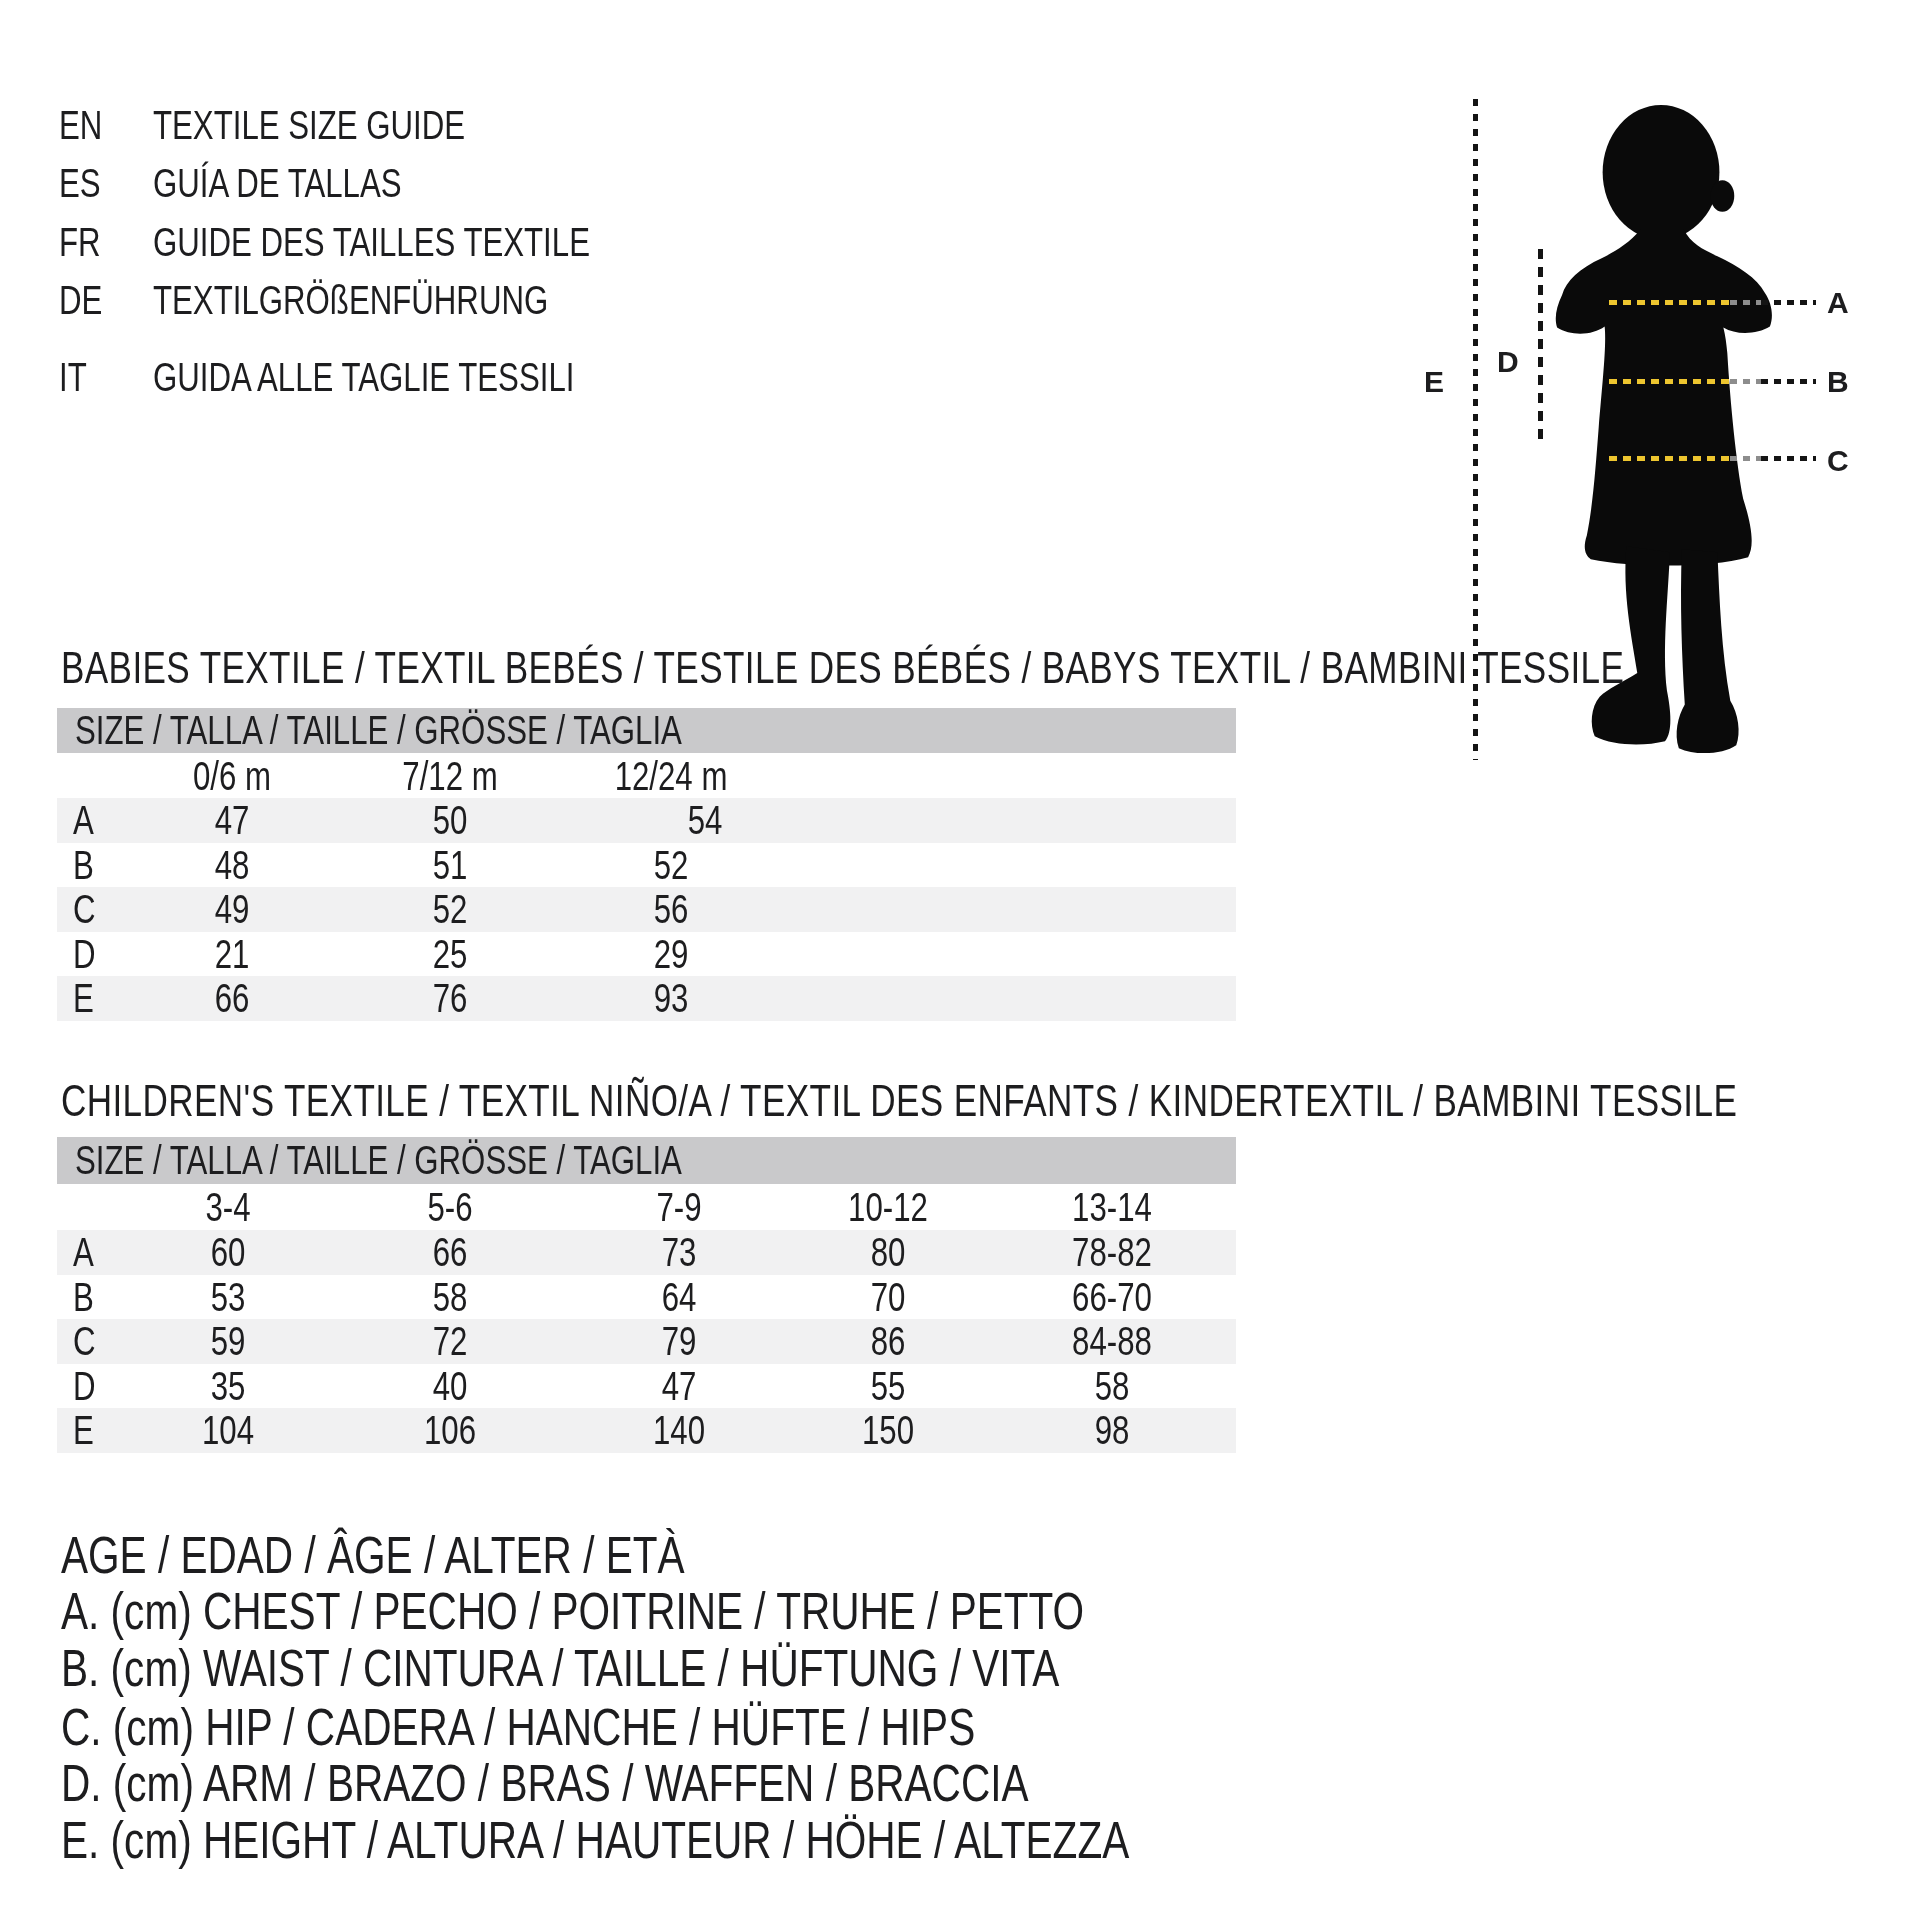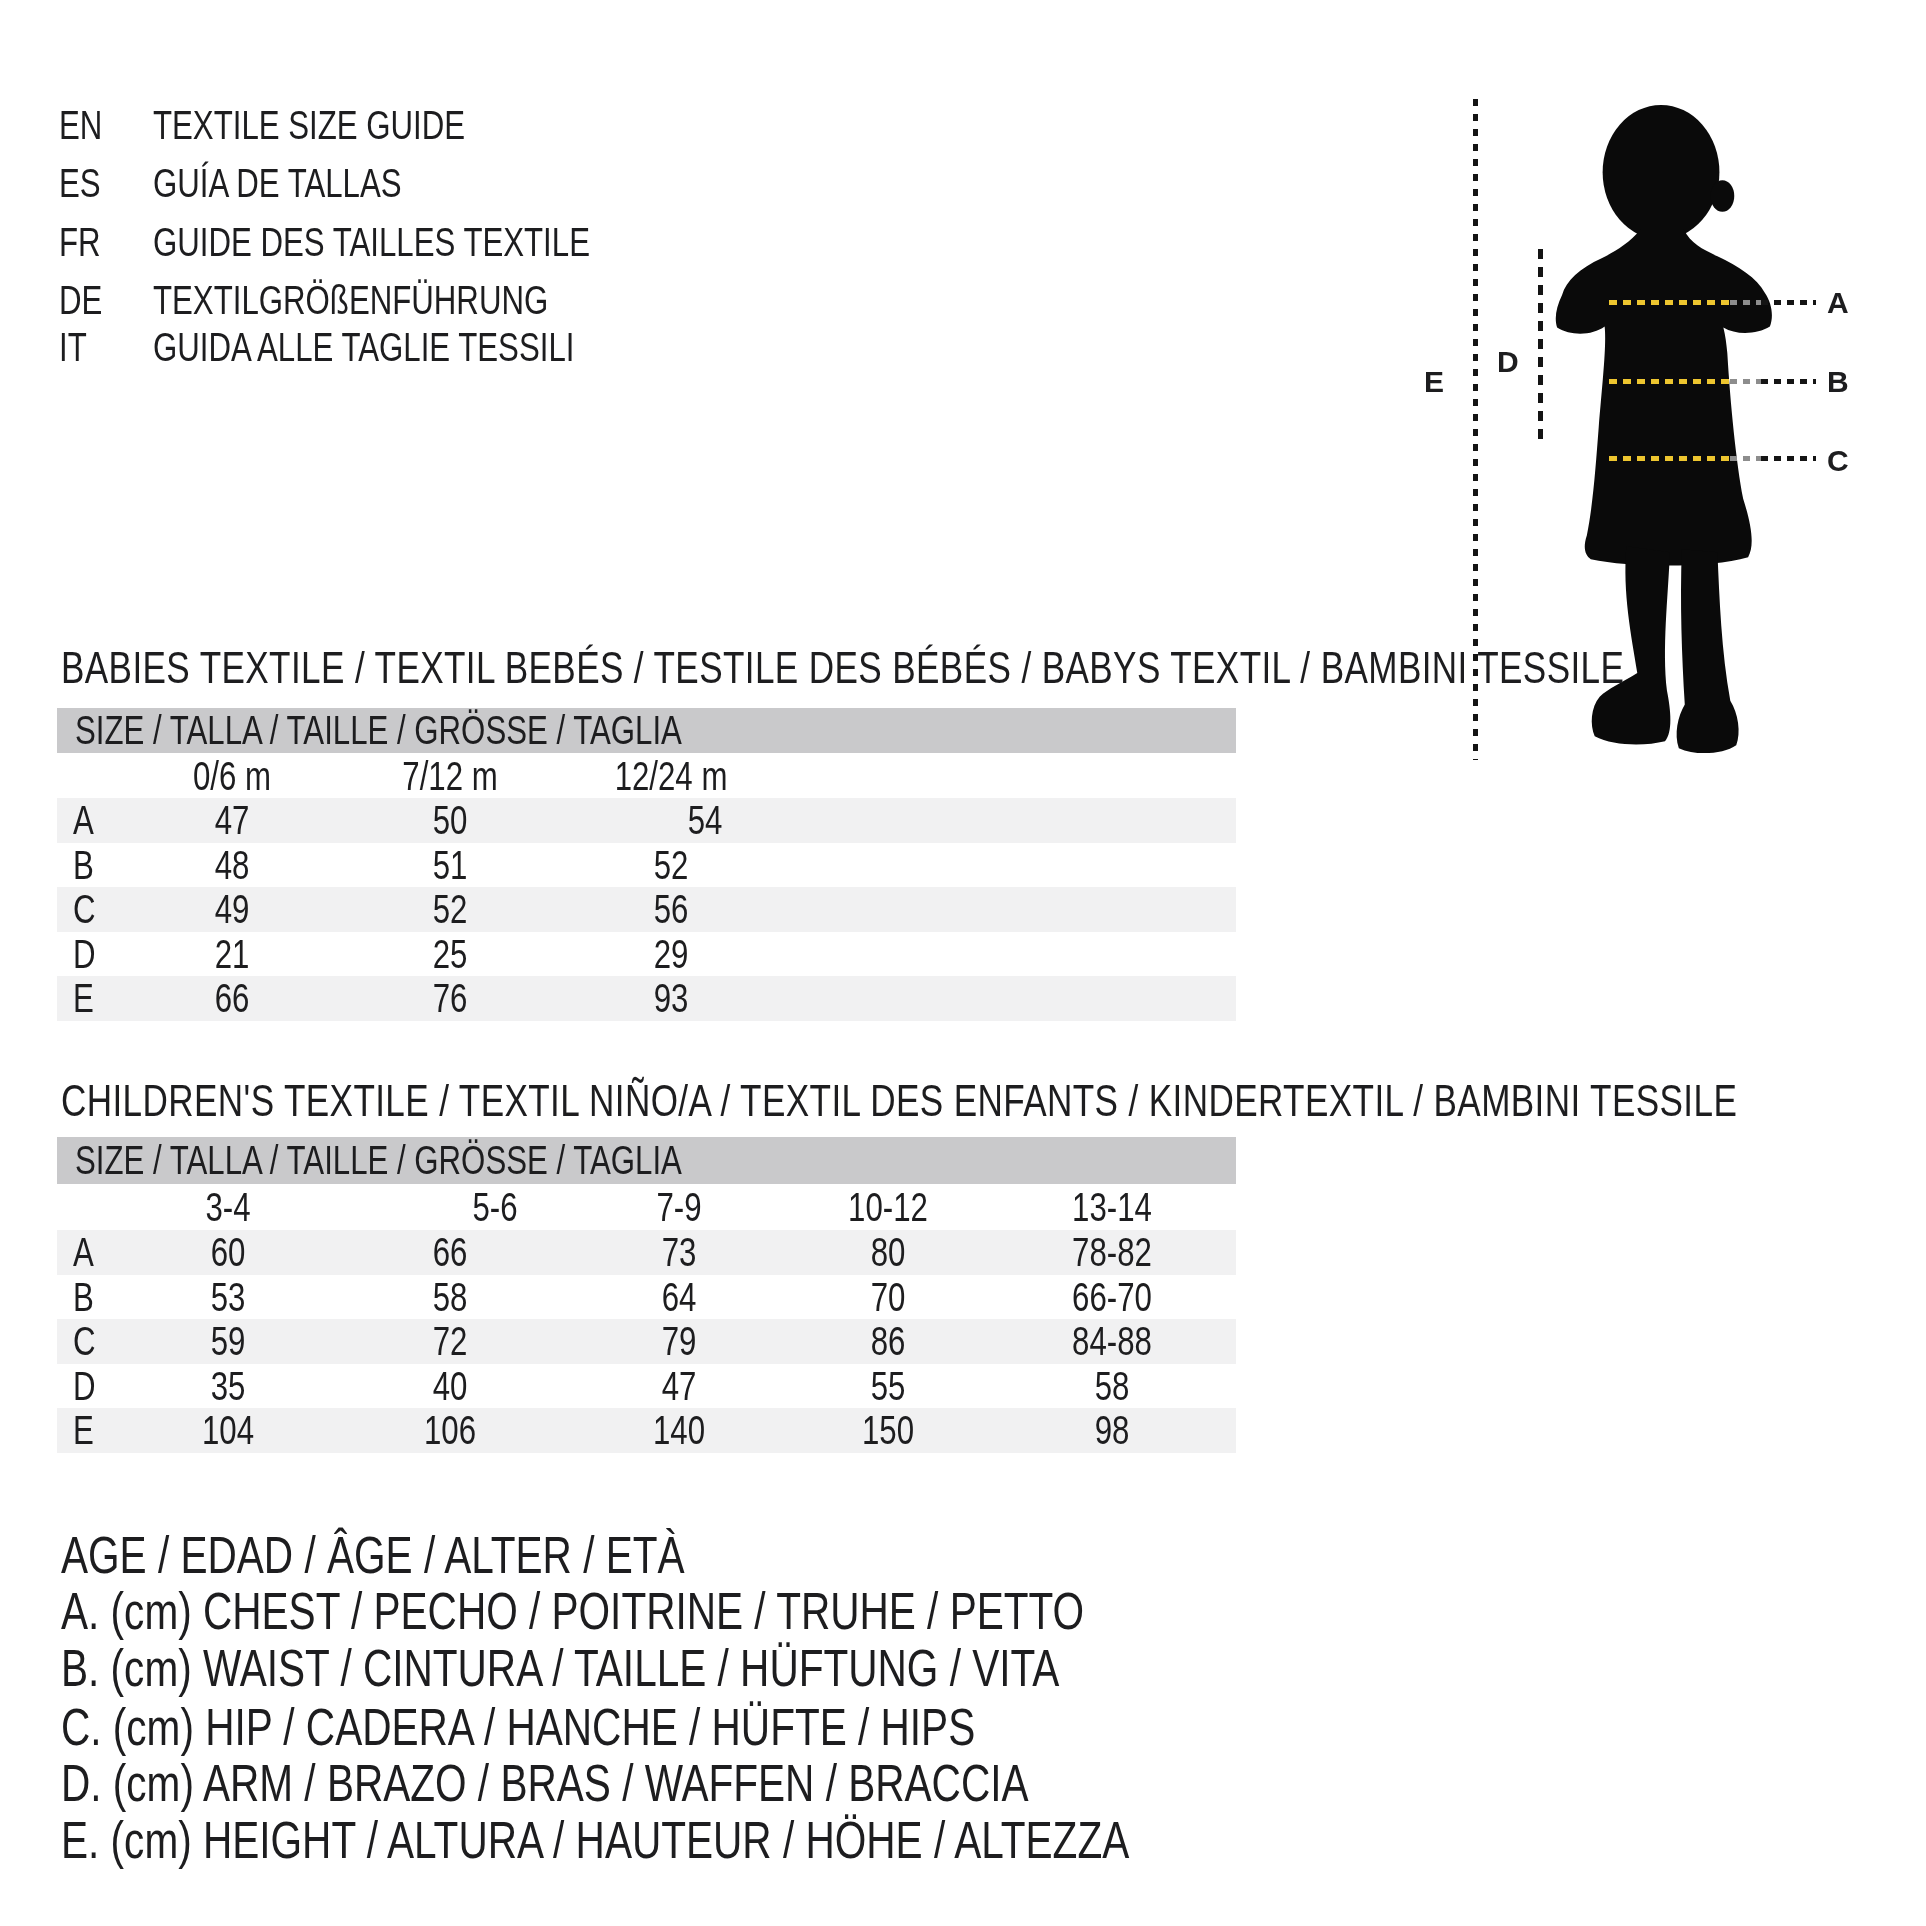--- a/index.html
+++ b/index.html
@@ -65,21 +65,21 @@
       <span class="lang-label"><span class="cond">GUÍA DE TALLAS</span></span>
     </div>
     <div class="lang-row" style="top:220px;">
       <span class="lang-code"><span class="cond">FR</span></span>
       <span class="lang-label"><span class="cond">GUIDE DES TAILLES TEXTILE</span></span>
     </div>
     <div class="lang-row" style="top:278px;">
       <span class="lang-code"><span class="cond">DE</span></span>
       <span class="lang-label"><span class="cond">TEXTILGRÖßENFÜHRUNG</span></span>
     </div>
-    <div class="lang-row" style="top:325px;padding-left:32px;">
+    <div class="lang-row" style="top:355px;padding-left:32px;">
       <span class="lang-code"><span class="cond">IT</span></span>
       <span class="lang-label"><span class="cond">GUIDA ALLE TAGLIE TESSILI</span></span>
     </div>
   </div>
 
   <div class="vdash-e"></div>
   <div class="vdash-d"></div>
 
   <svg id="silhouette" width="240" height="663" viewBox="0 0 242 670">
     <g fill="#0a0a0a">
@@ -239,21 +239,21 @@
   <div class="size-table" style="top:1137px; height:316px;">
     <div class="size-bar" style="height:47px;">
       <span class="bar-text" style="height:47px;">
           <span class="cond">SIZE / TALLA / TAILLE / GRÖSSE / TAGLIA</span>
         </span>
     </div>
     <div class="thead-row" style="top:47px; height:47px;">
       <span class="cell" style="left:171px;">
           <span class="cond-c">3-4</span>
         </span>
-      <span class="cell" style="left:393px;margin-left:45px;">
+      <span class="cell" style="left:393px;">
           <span class="cond-c">5-6</span>
         </span>
       <span class="cell" style="left:622px;">
           <span class="cond-c">7-9</span>
         </span>
       <span class="cell" style="left:831px;">
           <span class="cond-c">10-12</span>
         </span>
       <span class="cell" style="left:1055px;align-items:center;">
           <span class="cond-c">13-14</span>

